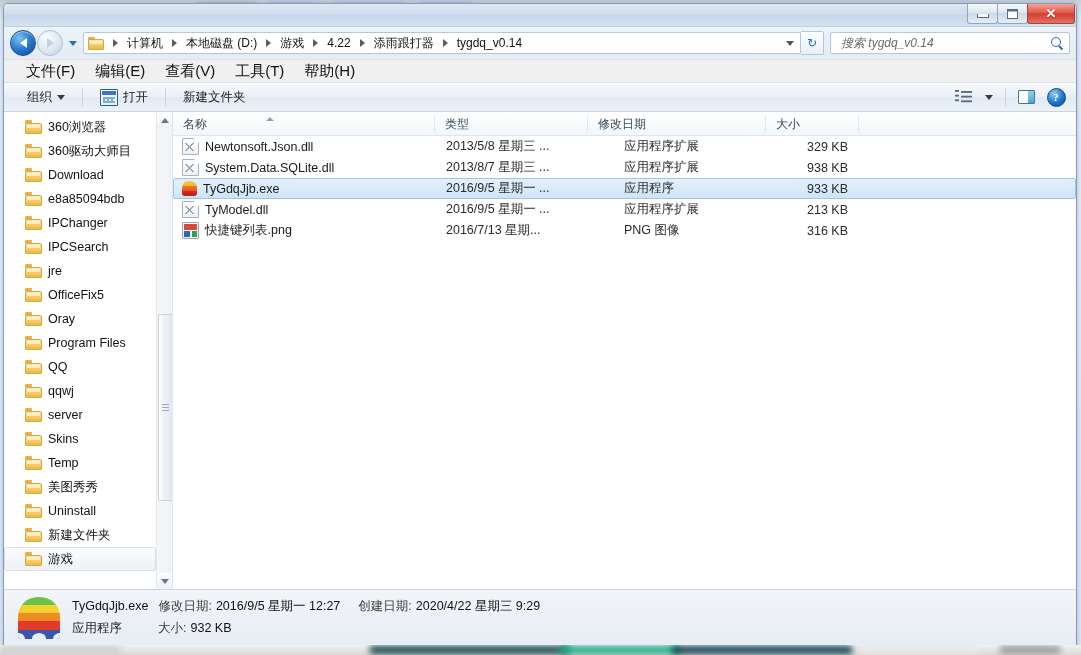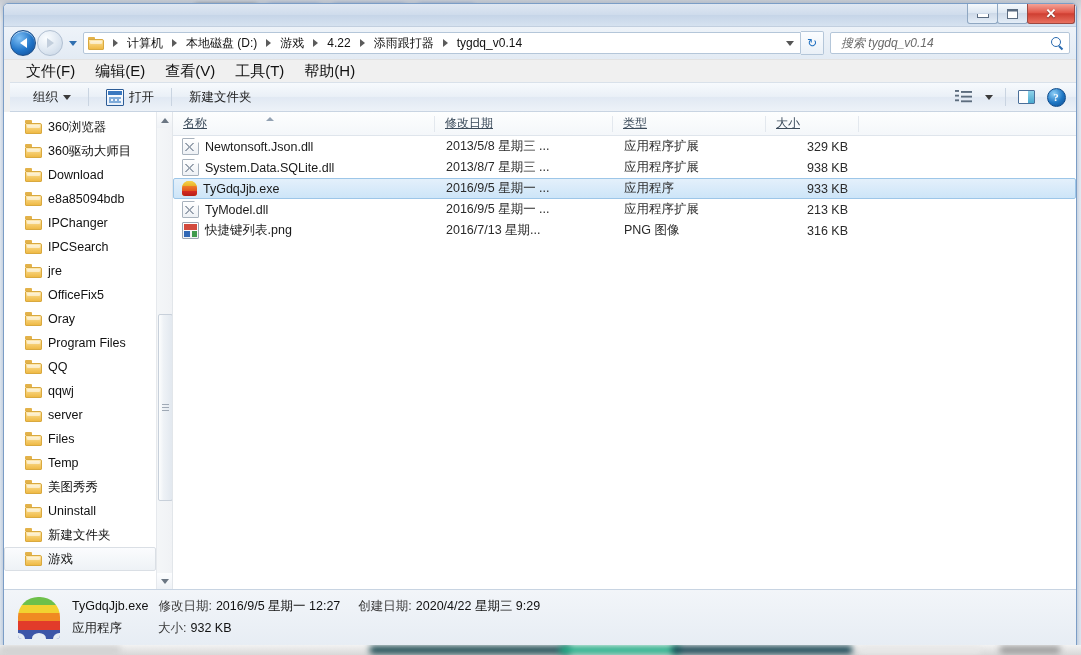--- a/index.html
+++ b/index.html
@@ -249,21 +249,20 @@
     position: relative;
     height: 30px;
     background: linear-gradient(180deg,#f7fafd 0%,#eaf0f7 48%,#e1e9f3 52%,#edf2f8 100%);
     border-top: 1px solid #d9e1ea;
     border-bottom: 1px solid #c8d4e2;
     display: flex; align-items: center;
     padding: 0 6px 0 14px;
     box-sizing: border-box;
     font-size: 12.5px;
     color: #1a1a1a;
-    margin-left: 6px;
   }
   .cmdbtn {
     display: flex; align-items: center; gap: 5px;
     padding: 3px 8px;
     border: 1px solid transparent;
     border-radius: 3px;
     cursor: pointer;
     white-space: nowrap;
   }
   .cmd-sep {
@@ -447,27 +446,26 @@
     border-bottom: 1px solid #dfe5ec;
     display: flex;
     align-items: center;
     font-size: 12px;
     color: #3a4a5a;
     box-sizing: border-box;
   }
   .col {
     position: relative;
     height: 16px;
-    display: flex; align-items: flex-end;
+    display: flex; align-items: flex-start;
     padding-left: 10px;
     box-sizing: border-box;
     border-right: 1px solid #e3e8ee;
     cursor: pointer;
     white-space: nowrap;
-    text-decoration: underline;
   }
   .col.c-name { width: 262px; }
   .col.c-date { width: 178px; }
   .col.c-type { width: 153px; }
   .col.c-size { width: 93px; }
   .col .sortmark {
     position: absolute;
     left: 50%; top: 1px; margin-left: -38px;
     width: 0; height: 0;
     border-left: 4px solid transparent;
@@ -796,21 +794,21 @@
                 <div class="tab"></div>
                 <div class="body"></div>
               </div>
               <span>server</span>
             </div>
             <div class="treeitem">
               <div class="folder">
                 <div class="tab"></div>
                 <div class="body"></div>
               </div>
-              <span>Files</span>
+              <span>Skins</span>
             </div>
             <div class="treeitem">
               <div class="folder">
                 <div class="tab"></div>
                 <div class="body"></div>
               </div>
               <span>Temp</span>
             </div>
             <div class="treeitem">
               <div class="folder">
@@ -851,25 +849,25 @@
           </div>
         </div>
       </div>
 
       <div class="listpane">
         <div class="colhead">
           <div class="col c-name">
             <div class="sortmark"></div>
             <span>名称</span>
           </div>
+          <div class="col c-type">
+            <span>类型</span>
+          </div>
           <div class="col c-date">
             <span>修改日期</span>
-          </div>
-          <div class="col c-type">
-            <span>类型</span>
           </div>
           <div class="col c-size">
             <span>大小</span>
           </div>
         </div>
         <div class="rows" id="file-rows">
             <div class="row">
               <div class="cell c-name">
                 <div class="ficon dll"></div>
                 <span>Newtonsoft.Json.dll</span>

